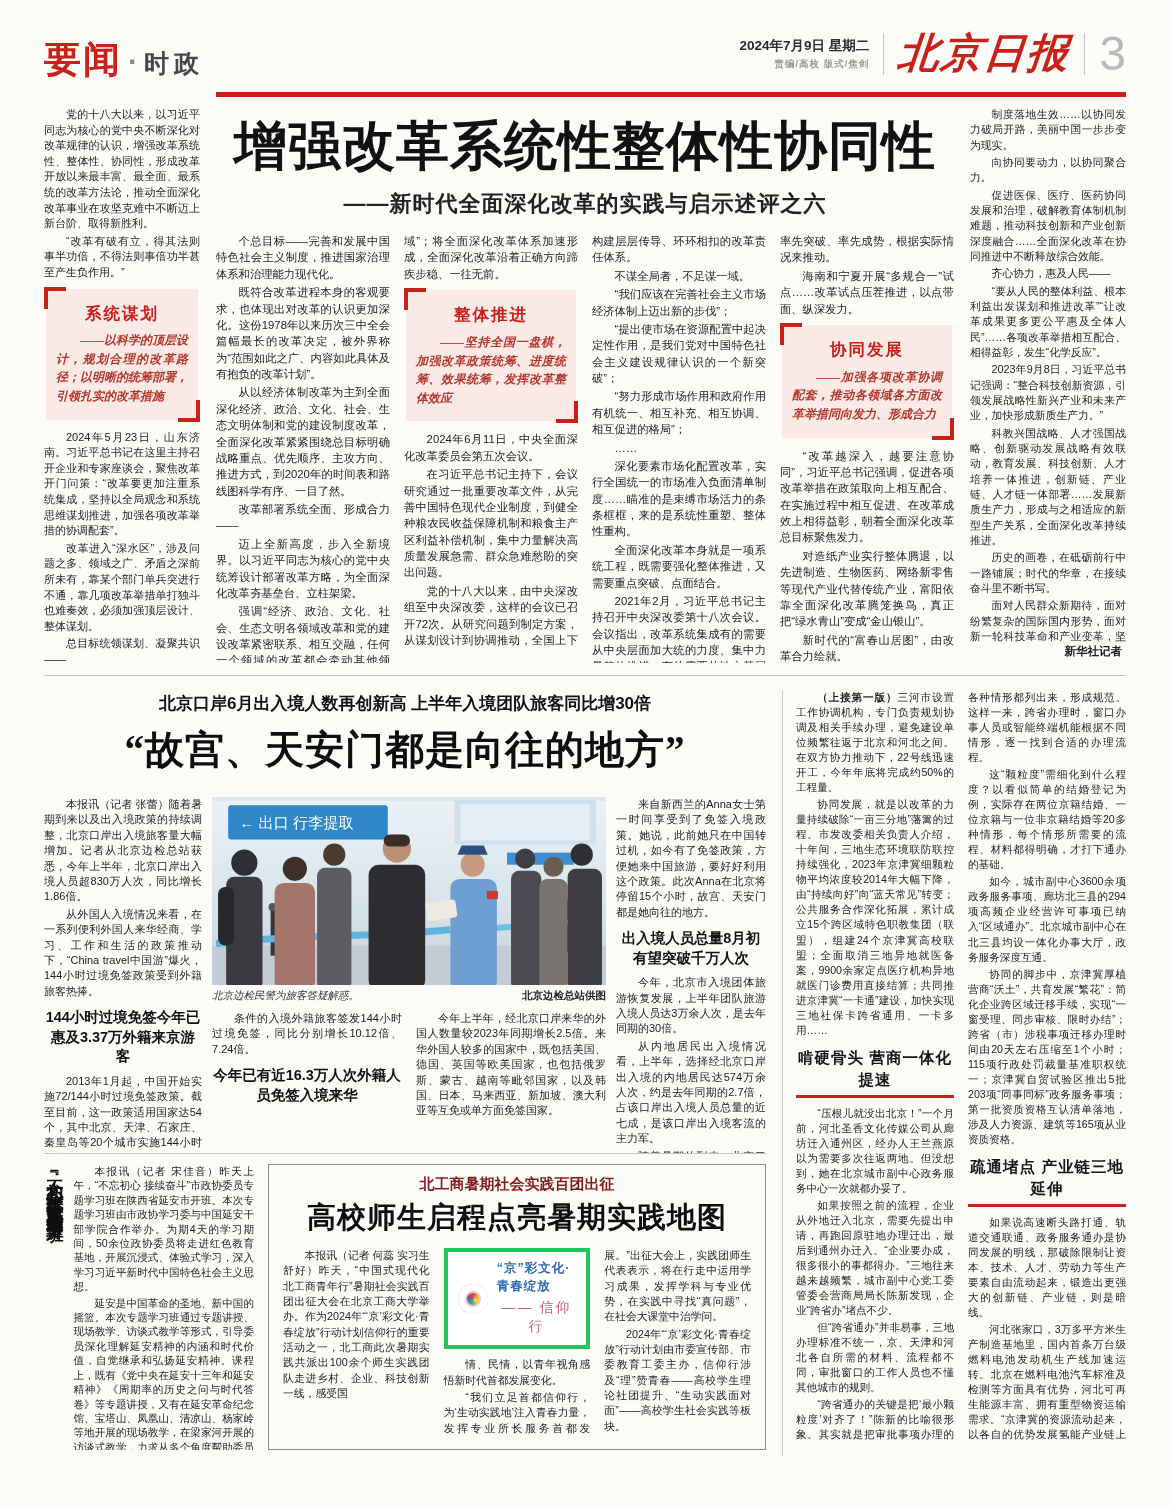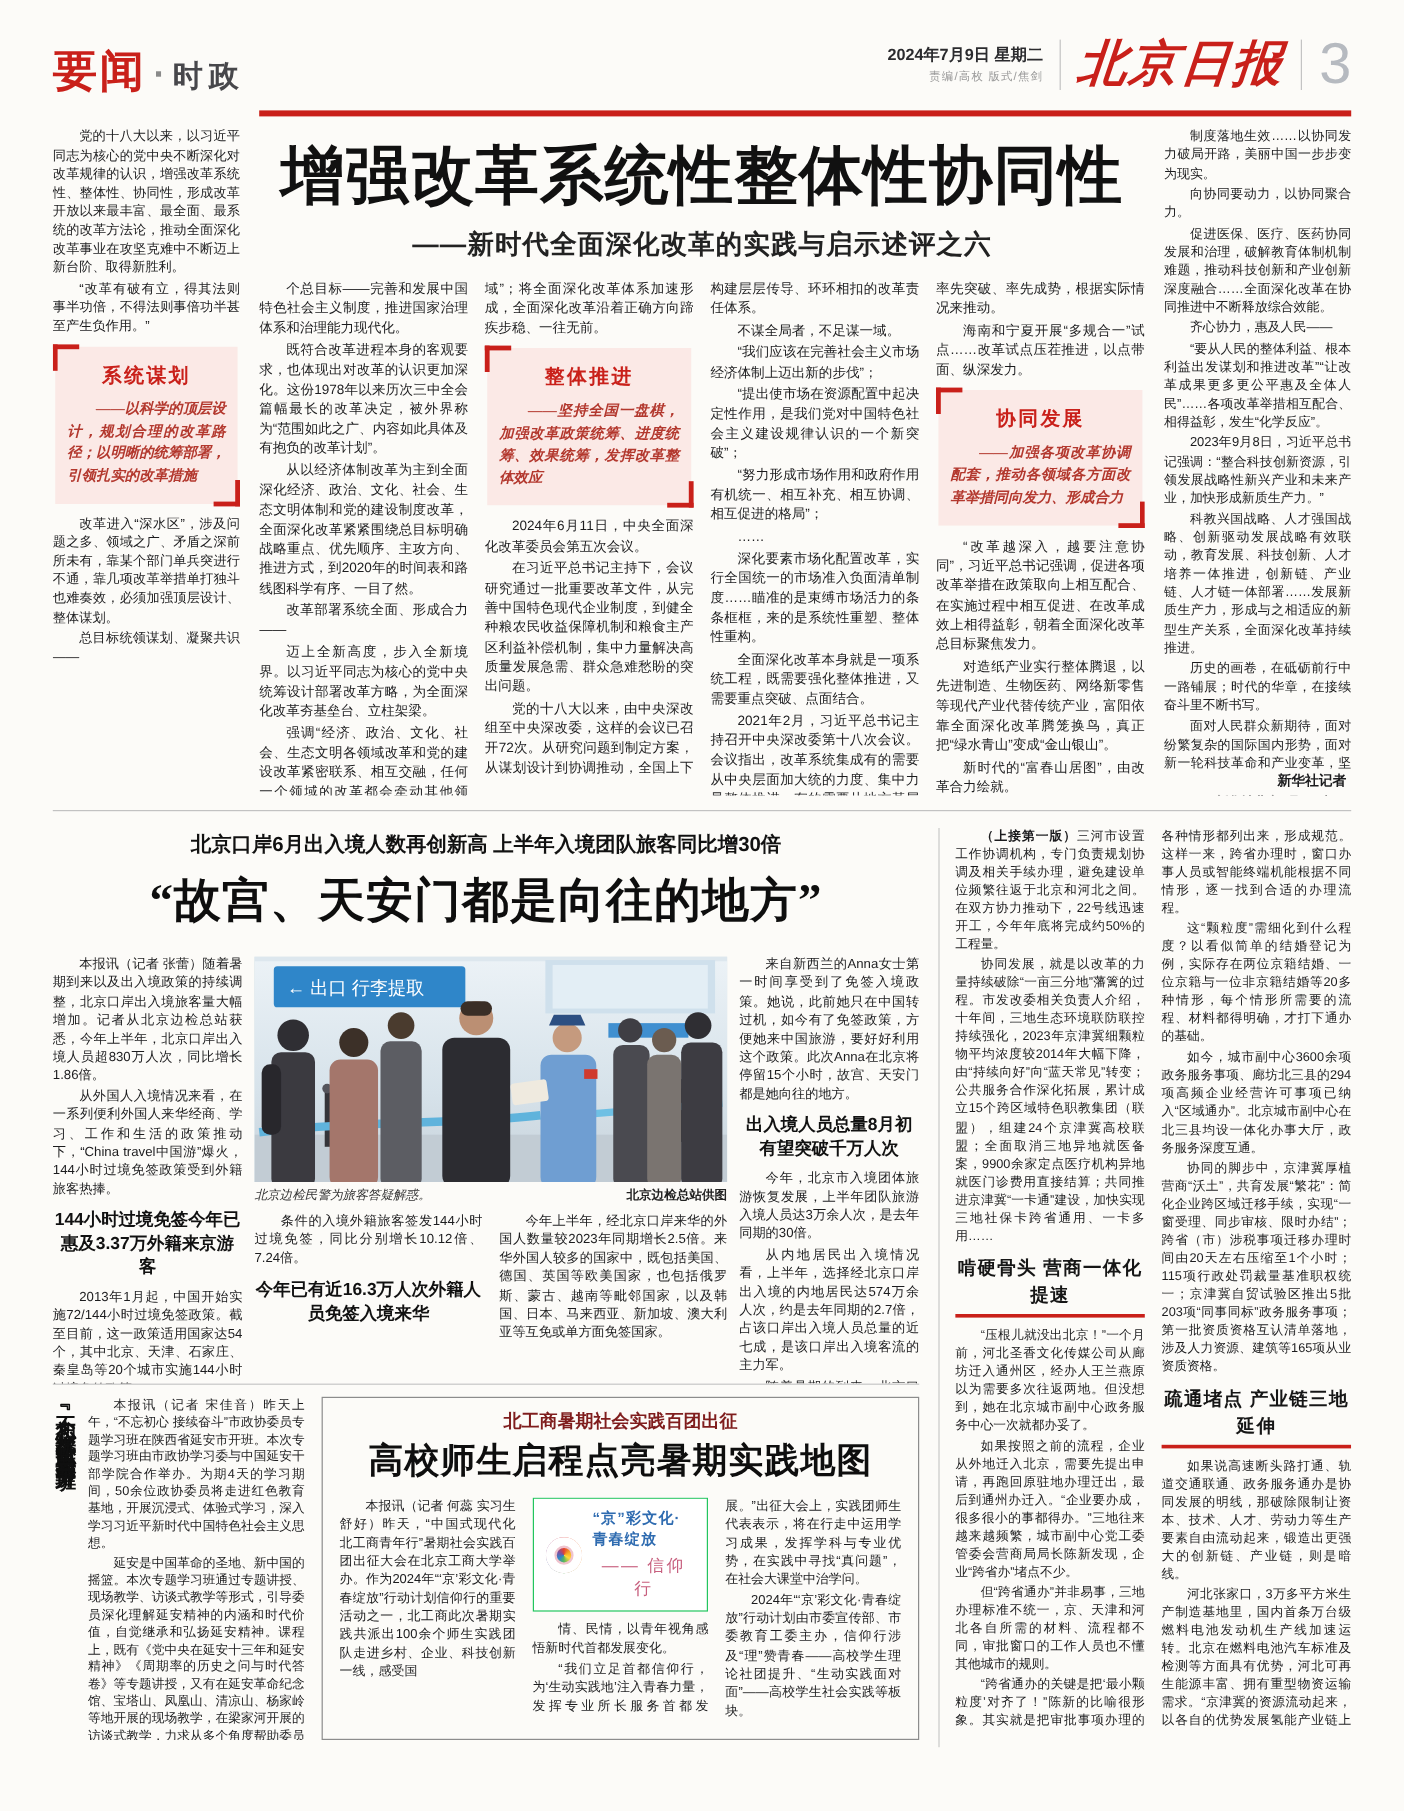--- a/index.html
+++ b/index.html
@@ -11,21 +11,21 @@
   
   .masthead{position:relative;display:flex;justify-content:space-between;align-items:flex-end;
             padding-bottom:12px;margin-bottom:10px;}
   .masthead::after{content:"";position:absolute;left:172px;right:0;bottom:0;height:5px;background:#c9201a;}
   .sec-a{font-size:37px;font-weight:900;color:#c9201a;letter-spacing:2px;}
   .sec-dot{font-size:30px;font-weight:bold;color:#8a8a8a;margin:0 6px;}
   .sec-b{font-size:25px;font-weight:bold;color:#47474b;letter-spacing:5px;}
   .mh-right{display:flex;align-items:center;gap:14px;padding-bottom:4px;}
   .mh-date{text-align:right;}
   .mh-date .d1{font-size:13.5px;font-weight:bold;color:#2b2b2e;}
-  .mh-date .d2{font-size:9.5px;color:#999;margin-top:3px;letter-spacing:1px;}
+  .mh-date .d2{font-size:9.5px;color:#999;margin-top:3px;letter-spacing:1px;font-weight:bold;}
   .mh-sep{width:1px;height:42px;background:#c3c3c3;}
   .mh-logo{font-family:"Liberation Serif","DejaVu Serif",serif;font-style:italic;font-weight:bold;
            font-size:41px;color:#c9201a;letter-spacing:2px;transform:skewX(-5deg);}
   .mh-num{font-size:48px;color:#b6bac0;line-height:1;}
 
   
   .lead{display:grid;grid-template-columns:156px 1fr 156px;gap:16px;height:556px;overflow:hidden;}
   .lead-left,.lead-rightcol{font-size:11px;line-height:1.42;overflow:hidden;}
   .lead-rightcol{display:flex;flex-direction:column;font-size:10.8px;}
   .lead-rflow{flex:1;overflow:hidden;}
@@ -84,21 +84,21 @@
                font-size:17px;font-weight:900;letter-spacing:2px;line-height:1.2;margin:0;height:100%;color:#0f0f0f;}
   .cppcc-body{flex:1;font-size:10.6px;line-height:1.36;overflow:hidden;}
   .cppcc-body p{margin-bottom:2px;}
   .btbu{border:1.5px solid #8c8c8c;box-sizing:border-box;padding:10px 14px;overflow:hidden;}
   .btbu-kicker{font-size:15px;font-weight:bold;text-align:center;text-indent:0;margin:0 0 4px;color:#7f1d1d;}
   .btbu-headline{font-family:"Liberation Serif","DejaVu Serif",serif;font-size:29px;font-weight:900;
                  text-align:center;margin:0 0 10px;letter-spacing:1px;color:#0e0e0e;}
   .btbu-flow{column-count:3;column-gap:14px;column-fill:auto;height:188px;overflow:hidden;
              font-size:10.8px;line-height:1.42;}
   .btbu-flow p{margin-bottom:2px;}
-  .logo-box{border:1px solid #22c55e;background:#fff;display:flex;align-items:center;gap:9px;
+  .logo-box{border:4px solid #22c55e;background:#fff;display:flex;align-items:center;gap:9px;
             padding:8px 10px;margin:4px 0 8px;break-inside:avoid;}
   .logo-flower{width:30px;height:30px;border-radius:50%;flex:0 0 auto;
       background:conic-gradient(#e5402e,#f5a623,#ffd93b,#59b85c,#2e86c9,#7d4fa0,#e5402e);
       box-shadow:inset 0 0 0 7px #ffffff, inset 0 0 0 9px #f0c4ce;}
   .logo-txt1{font-size:12.5px;font-weight:bold;color:#2e6bb0;letter-spacing:1px;}
   .logo-txt2{font-size:14px;color:#c75f7e;margin-top:2px;letter-spacing:2px;text-align:center;}
 </style>
 </head>
 <body>
 
@@ -124,20 +124,21 @@
     <div class="lead-left">
       <div>
           <p>党的十八大以来，以习近平同志为核心的党中央不断深化对改革规律的认识，增强改革系统性、整体性、协同性，形成改革开放以来最丰富、最全面、最系统的改革方法论，推动全面深化改革事业在攻坚克难中不断迈上新台阶、取得新胜利。</p>
           <p>“改革有破有立，得其法则事半功倍，不得法则事倍功半甚至产生负作用。”</p>
         </div>
       <aside class="quote-box">
         <h3>系统谋划</h3>
         <p>——以科学的顶层设计，规划合理的改革路径；以明晰的统筹部署，引领扎实的改革措施</p>
       </aside>
       <div>
+          <p>2024年5月23日，山东济南。习近平总书记在这里主持召开企业和专家座谈会，聚焦改革开门问策：“改革要更加注重系统集成，坚持以全局观念和系统思维谋划推进，加强各项改革举措的协调配套”。</p>
           <p>改革进入“深水区”，涉及问题之多、领域之广、矛盾之深前所未有，靠某个部门单兵突进行不通，靠几项改革举措单打独斗也难奏效，必须加强顶层设计、整体谋划。</p>
           <p>总目标统领谋划、凝聚共识——</p>
         </div>
     </div>
 
     <div class="lead-center">
       <h1>增强改革系统性整体性协同性</h1>
       <p class="lead-sub">——新时代全面深化改革的实践与启示述评之六</p>
       <div class="lead-flow">
         <div>

